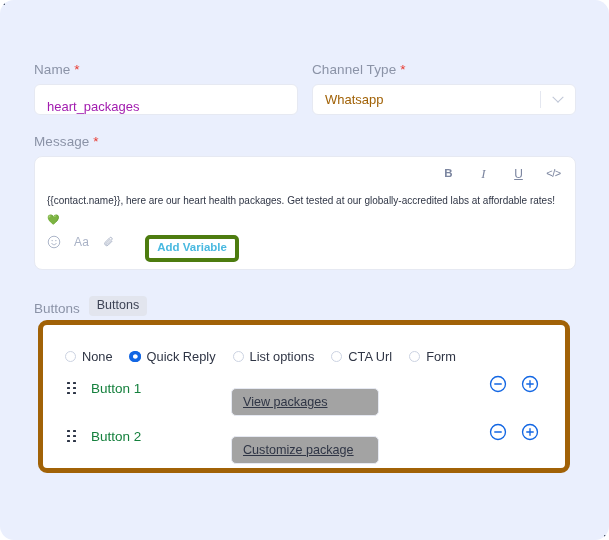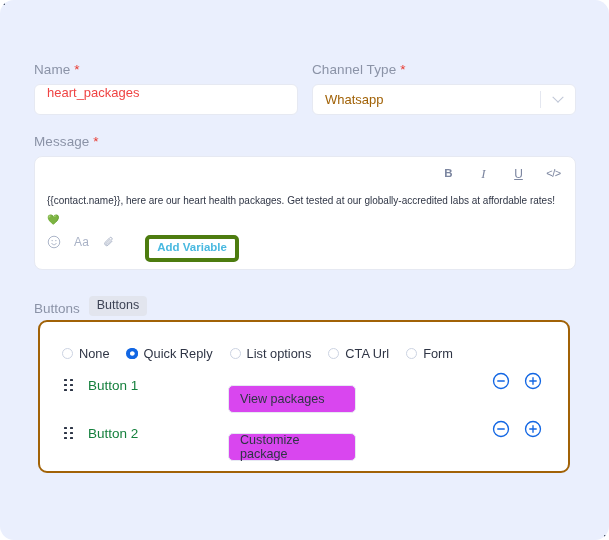--- a/index.html
+++ b/index.html
@@ -44,24 +44,24 @@
   }
   .req { color: #e8392e; font-size: 13.5px; }
 
   .text-input {
     width: 100%;
     height: 31px;
     background: #ffffff;
     border: 1px solid #e6e9f2;
     border-radius: 6px;
     display: flex;
-    align-items: flex-start;
+    align-items: flex-end;
     padding: 0 12px;
     font-size: 13px;
-    color: #ef4444;
+    color: #a21caf;
   }
 
   .select-input {
     width: 100%;
     height: 31px;
     background: #ffffff;
     border: 1px solid #e6e9f2;
     border-radius: 6px;
     display: flex;
     align-items: center;
@@ -184,21 +184,21 @@
     line-height: 1;
   }
 
   .buttons-panel {
     position: absolute;
     left: 38px;
     top: 320px;
     width: 532px;
     height: 153px;
     background: #ffffff;
-    border: 2px solid #a16207;
+    border: 5px solid #a16207;
     border-radius: 9px;
   }
 
   .radio-row {
     display: flex;
     align-items: center;
     padding: 24px 0 0 22px;
     gap: 0;
   }
   .radio-opt {
@@ -251,33 +251,34 @@
     background: #2e3647;
     border-radius: .5px;
     display: block;
   }
   .btn-name {
     font-size: 13.5px;
     color: #15803d;
     width: 140px;
   }
   .btn-input {
-    width: 128px;
+    width: 148px;
     height: 28px;
     border: 1px solid #e6e9f2;
     border-radius: 5px;
-    background: #d946ef;
+    background: #a3a3a3;
     display: flex;
     align-items: center;
     padding: 0 11px;
     font-size: 12.6px;
     color: #2f3545;
     position: absolute;
     left: 188px;
     top: 24px;
+    text-decoration: underline;
   }
   .row-actions {
     position: absolute;
     right: 26px;
     top: 11px;
     display: flex;
     gap: 14px;
     align-items: center;
   }
   .circle-btn { width: 18px; height: 18px; display: block; }

